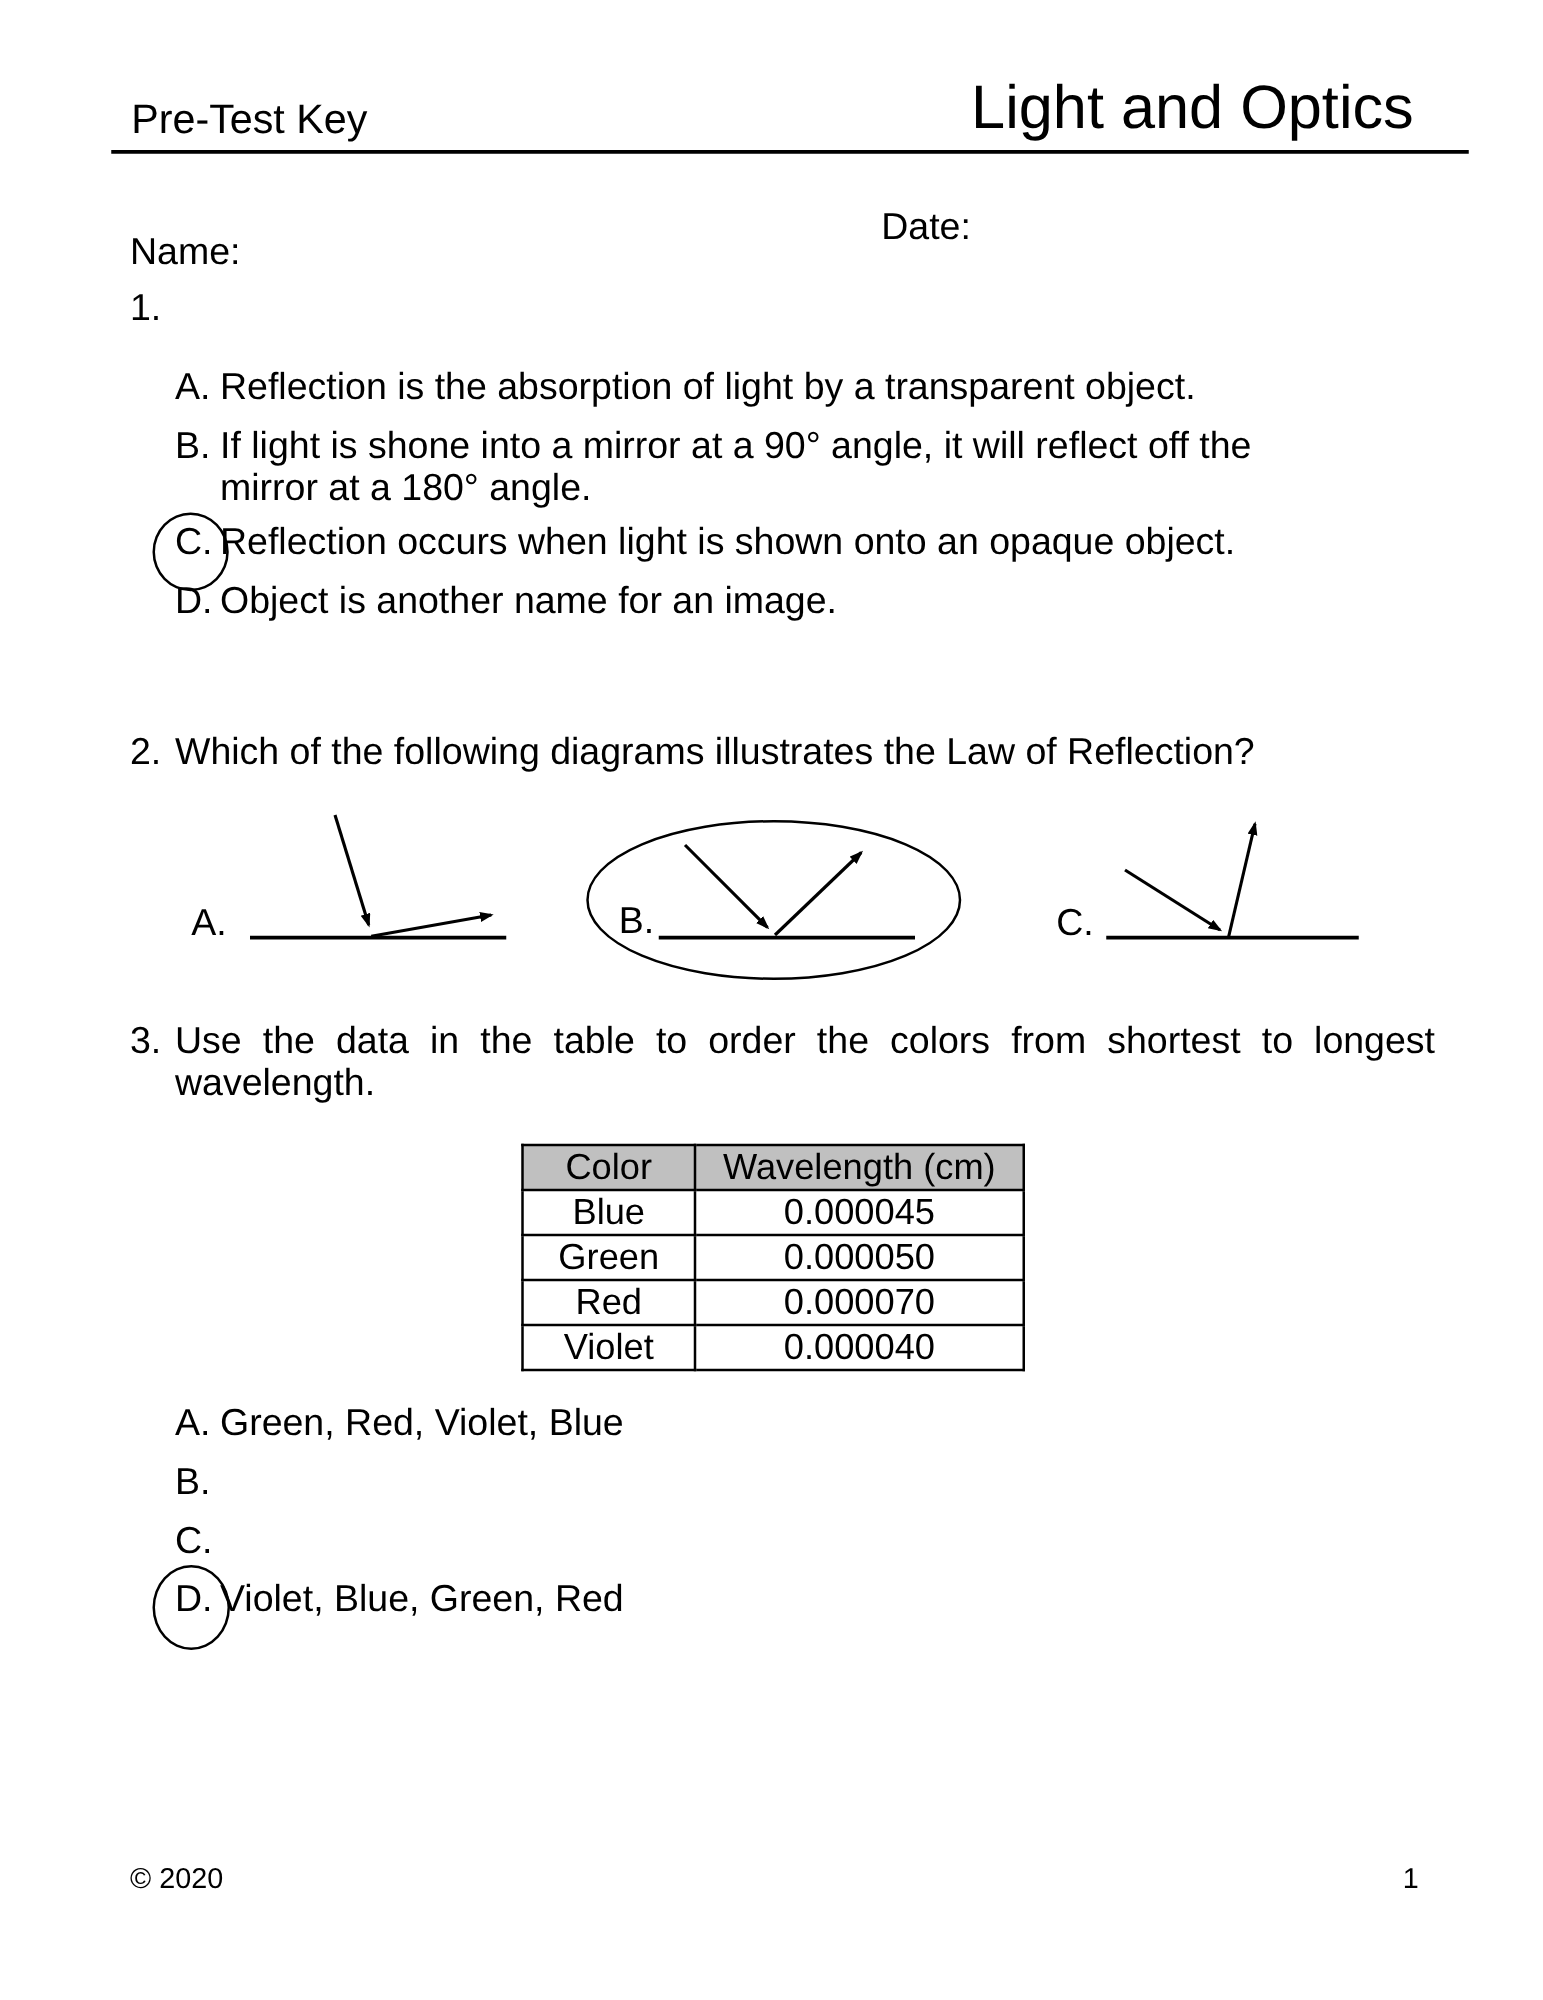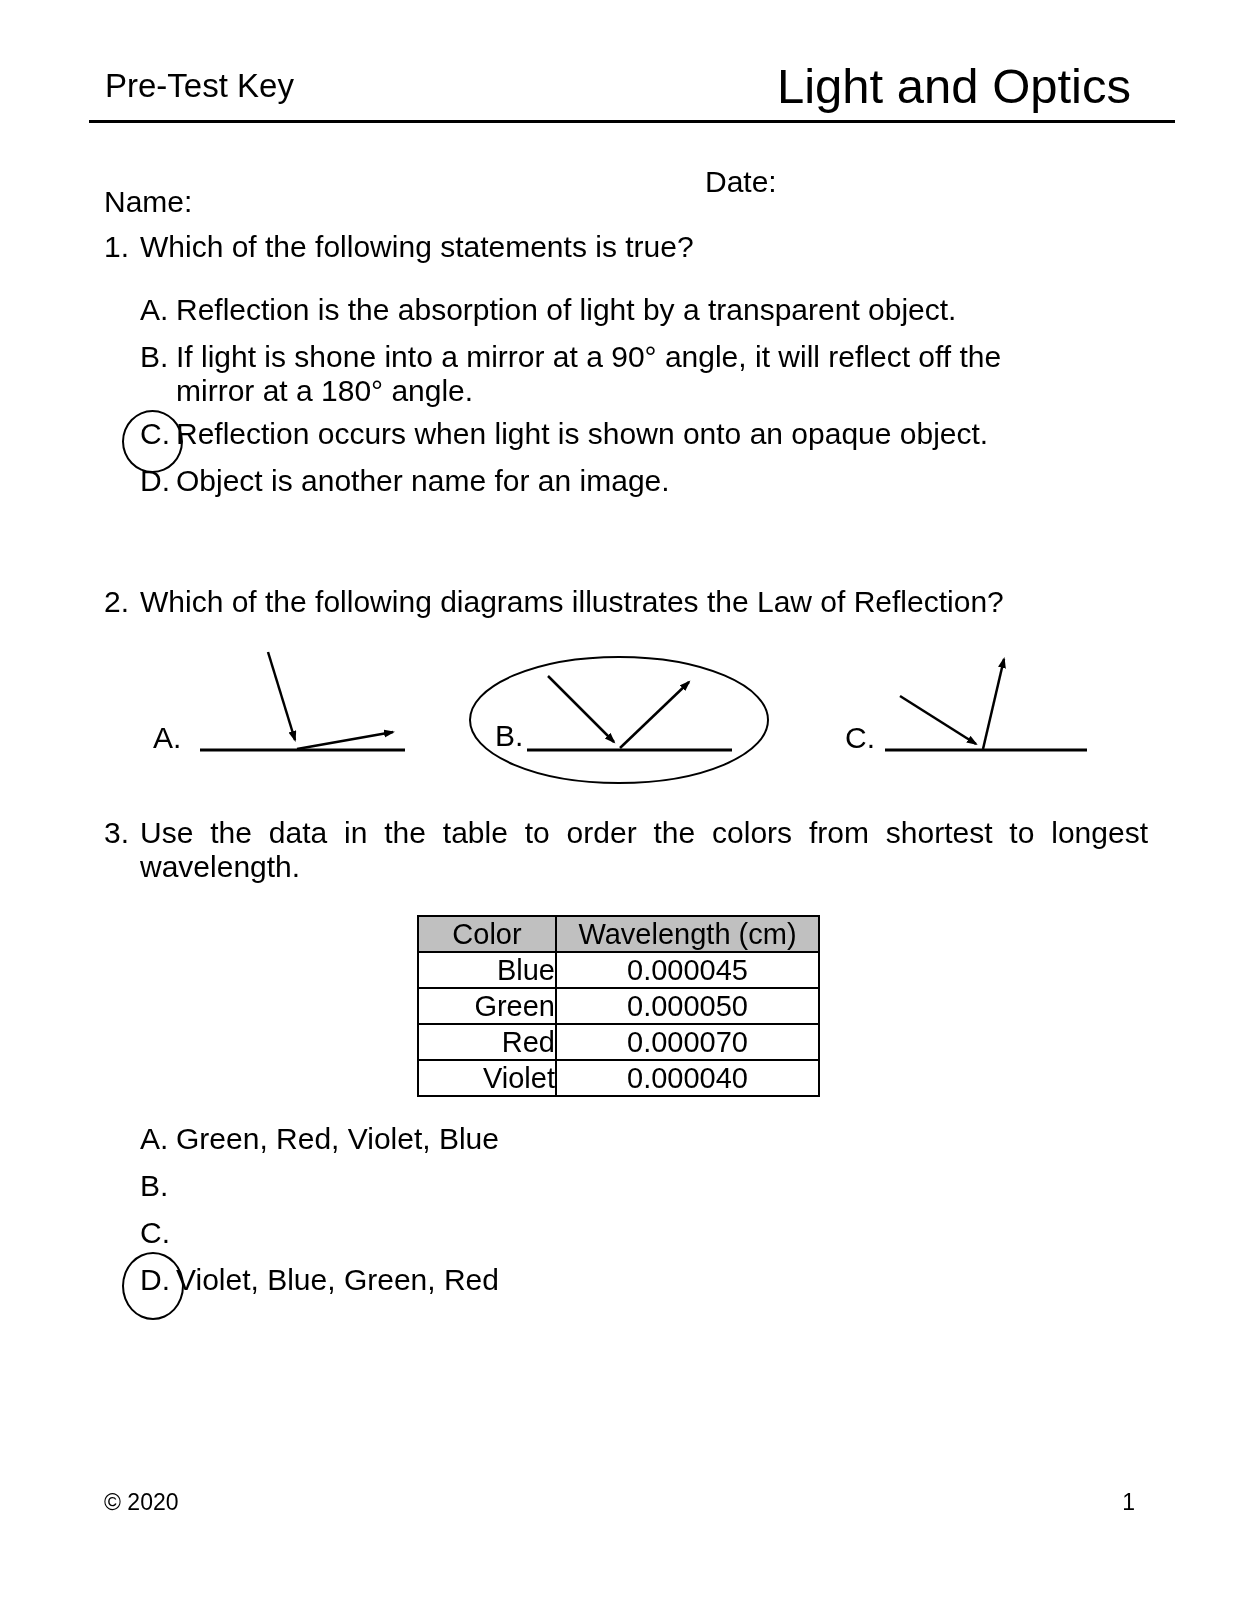--- a/index.html
+++ b/index.html
@@ -11,21 +11,21 @@
     color:#000;
     overflow:hidden;
     margin:0 auto;
   }
   .abs{position:absolute;}
   
   .hdr{
     left:89px;top:58px;width:1086px;
     border-bottom:3px solid #000;
     padding-bottom:6px;
-    display:flex;justify-content:space-between;align-items:center;
+    display:flex;justify-content:space-between;align-items:flex-end;
   }
   .hdr-left{font-size:33px;padding-left:16px;}
   .hdr-right{font-size:49px;padding-right:44px;}
   
   .bodytxt{font-size:30px;line-height:34px;}
   .qrow{display:flex;}
   .qnum{width:36px;flex:none;}
   .optrow{display:flex;}
   .optmark{width:36px;flex:none;}
   .opttext{max-width:915px;}
@@ -41,21 +41,21 @@
     border-collapse:collapse;
     font-size:29px;
   }
   table.wavetable th,table.wavetable td{
     border:2px solid #000;
     padding:0;
     height:34px;
     vertical-align:middle;
   }
   table.wavetable th{font-weight:normal;text-align:center;height:34px;}
-  td.colorcell{width:136px;text-align:right;padding-left:8px;}
+  td.colorcell{width:136px;text-align:center;padding-left:8px;}
   td.wavecell{width:261px;text-align:center;}
   th.colorhead{width:136px;}
   th.wavehead{width:261px;margin-top:17px;}
   
   .foot{font-size:23px;line-height:27px;}
   svg text{font-family:"Liberation Sans","DejaVu Sans",sans-serif;}
 </style>
 </head>
 <body>
 
@@ -64,21 +64,20 @@
   <div class="abs hdr">
     <span class="hdr-left">Pre-Test Key</span>
     <span class="hdr-right">Light and Optics</span>
   </div>
 
   <div class="abs bodytxt" style="left:104px;top:165px;margin-top:20px;">Name:</div>
   <div class="abs bodytxt" style="left:705px;top:165px;">Date:</div>
 
   <div class="abs bodytxt qrow" style="left:104px;top:230px;width:1044px;">
     <span class="qnum">1.</span>
-    <span>Which of the following statements is true?</span>
   </div>
 
   <div class="abs bodytxt optrow" style="left:140px;top:293px;">
     <span class="optmark">A.</span>
     <span class="opttext">Reflection is the absorption of light by a transparent object.</span>
   </div>
   <div class="abs bodytxt optrow" style="left:140px;top:340px;">
     <span class="optmark">B.</span>
     <span class="opttext" style="width:908px;">If light is shone into a mirror at a 90° angle, it will reflect off the mirror at a 180° angle.</span>
   </div>

